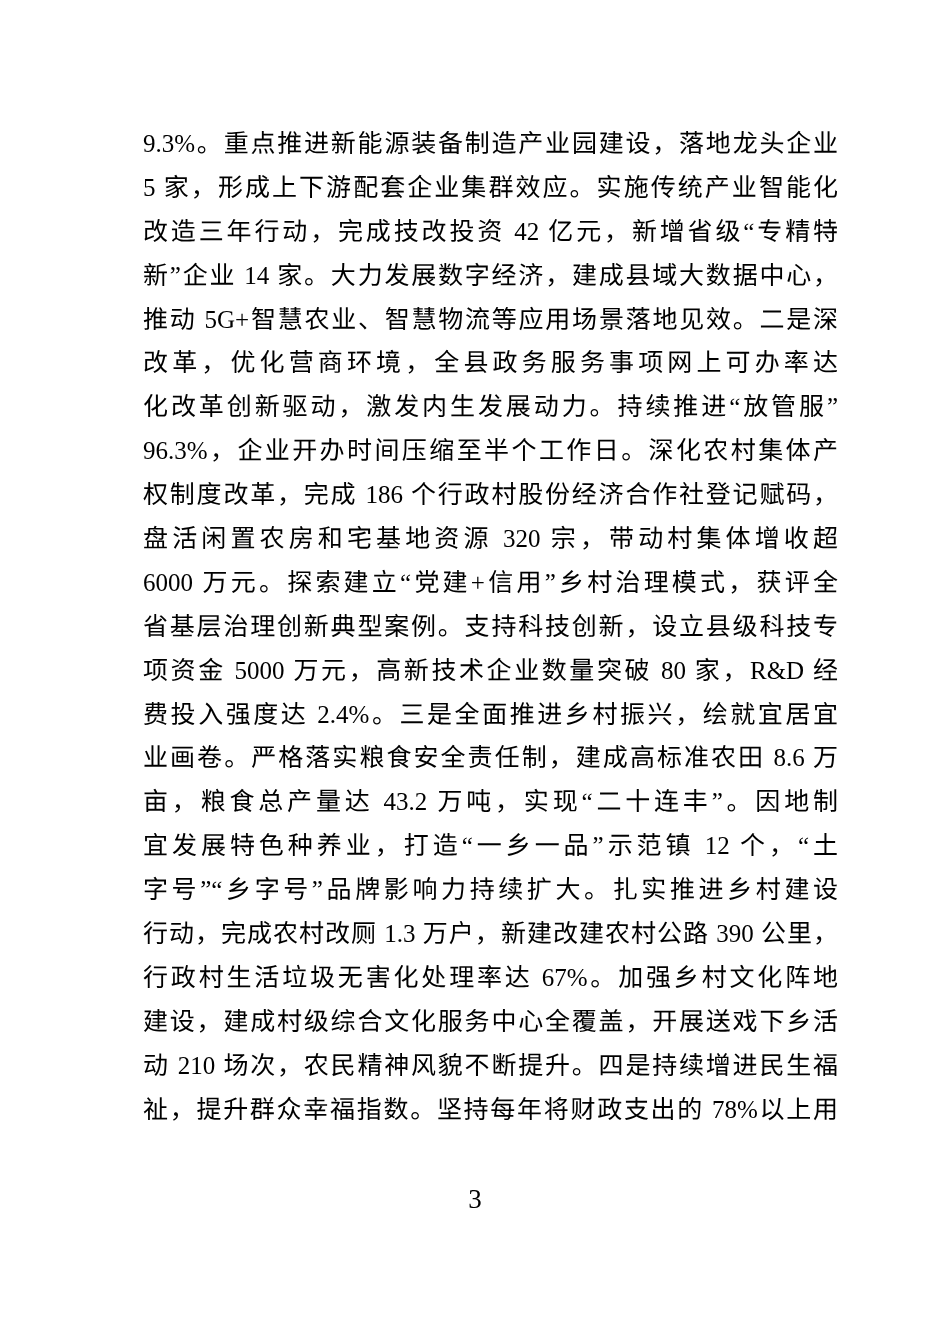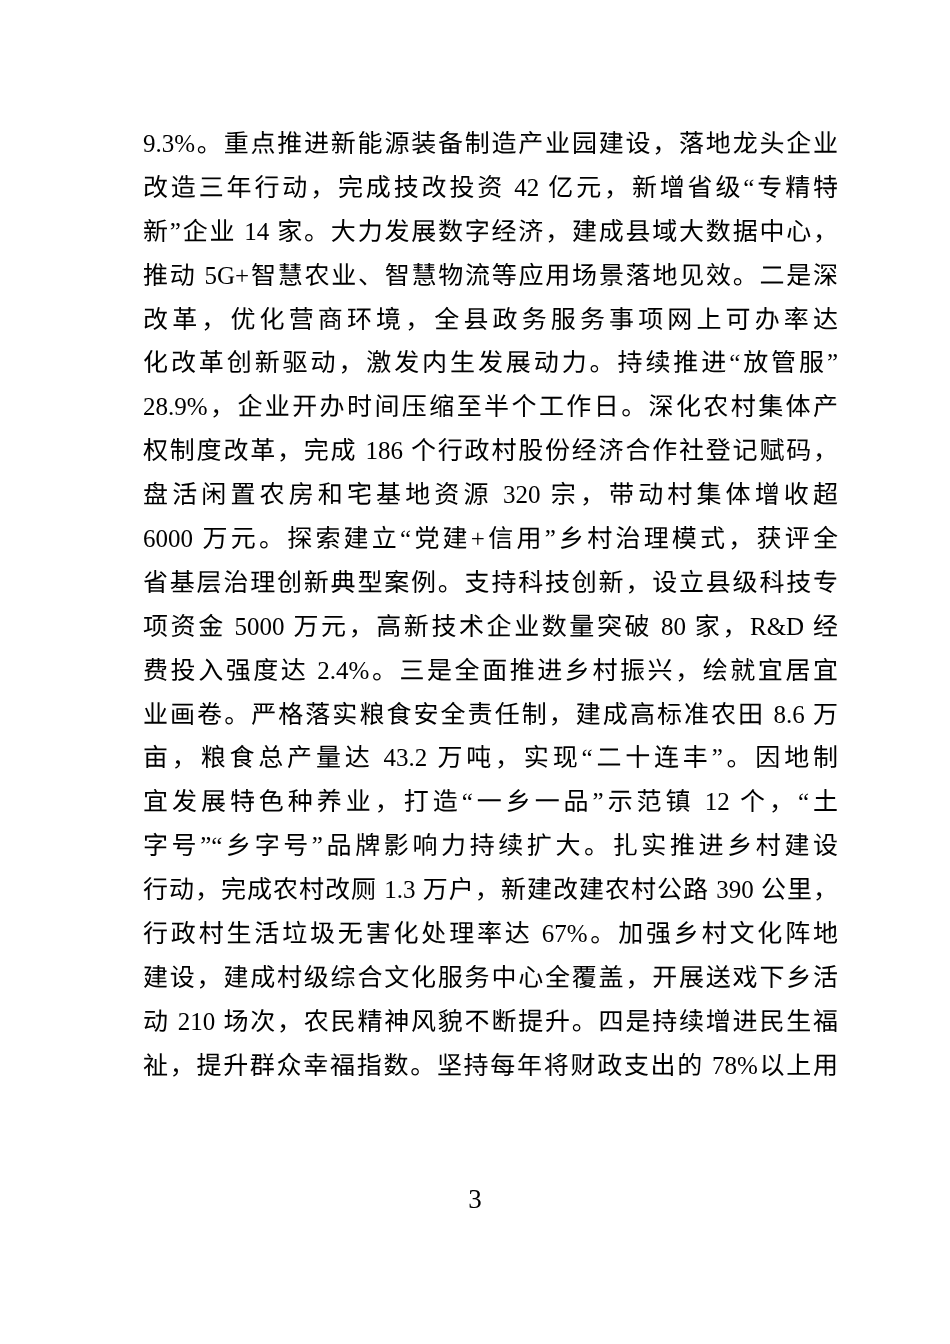--- a/index.html
+++ b/index.html
@@ -48,26 +48,27 @@
     display: inline-block;
   }
 </style>
 </head>
 <body>
 
 <div class="page">
 
   <main class="text-block">
     <p class="text-line">9.3%。重点推进新能源装备制造产业园建设，落地龙头企业</p>
+    <p class="text-line">5 家，形成上下游配套企业集群效应。实施传统产业智能化</p>
     <p class="text-line">改造三年行动，完成技改投资 42 亿元，新增省级“专精特</p>
     <p class="text-line">新”企业 14 家。大力发展数字经济，建成县域大数据中心，</p>
     <p class="text-line">推动 5G+智慧农业、智慧物流等应用场景落地见效。二是深</p>
     <p class="text-line">改革，优化营商环境，全县政务服务事项网上可办率达</p>
     <p class="text-line">化改革创新驱动，激发内生发展动力。持续推进“放管服”</p>
-    <p class="text-line">28.9%，企业开办时间压缩至半个工作日。深化农村集体产</p>
+    <p class="text-line">96.3%，企业开办时间压缩至半个工作日。深化农村集体产</p>
     <p class="text-line">权制度改革，完成 186 个行政村股份经济合作社登记赋码，</p>
     <p class="text-line">盘活闲置农房和宅基地资源 320 宗，带动村集体增收超</p>
     <p class="text-line">6000 万元。探索建立“党建+信用”乡村治理模式，获评全</p>
     <p class="text-line">省基层治理创新典型案例。支持科技创新，设立县级科技专</p>
     <p class="text-line">项资金 5000 万元，高新技术企业数量突破 80 家，R&amp;D 经</p>
     <p class="text-line">费投入强度达 2.4%。三是全面推进乡村振兴，绘就宜居宜</p>
     <p class="text-line">业画卷。严格落实粮食安全责任制，建成高标准农田 8.6 万</p>
     <p class="text-line">亩，粮食总产量达 43.2 万吨，实现“二十连丰”。因地制</p>
     <p class="text-line">宜发展特色种养业，打造“一乡一品”示范镇 12 个，“土</p>
     <p class="text-line">字号”“乡字号”品牌影响力持续扩大。扎实推进乡村建设</p>

